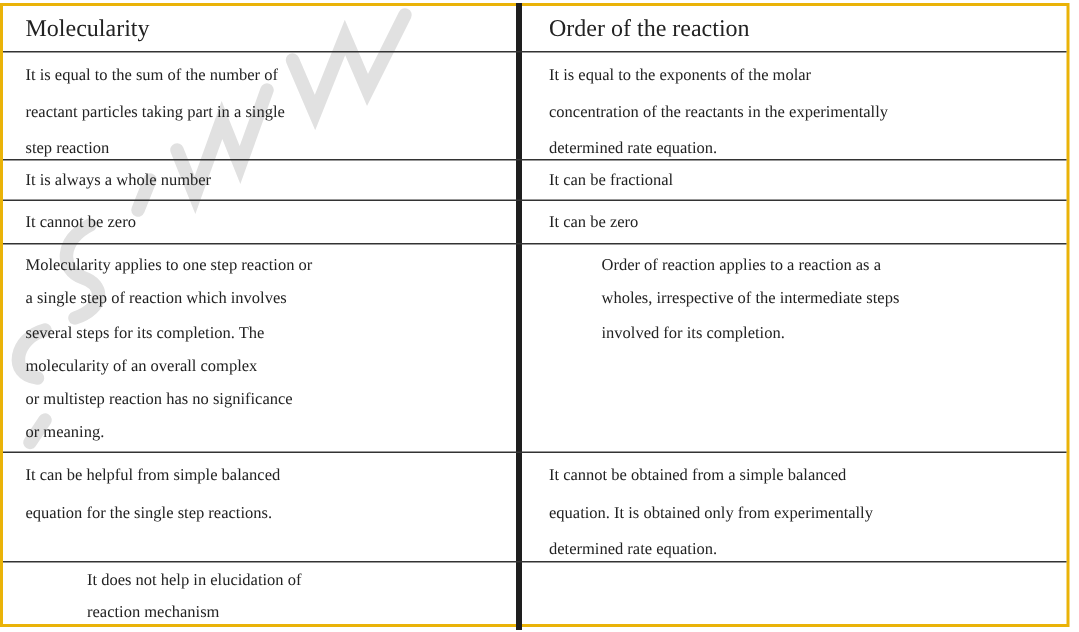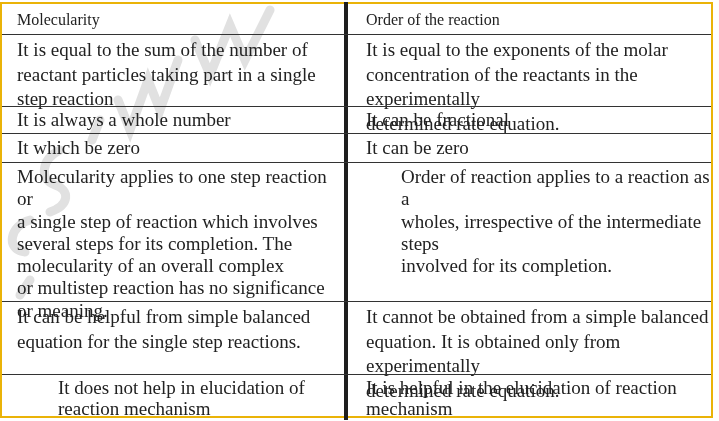--- a/index.html
+++ b/index.html
@@ -9,21 +9,21 @@
     color: #222;
   }
   .table {
     position: absolute; left: 0; top: 2px; width: 713px; height: 416px;
     border: 2px solid #eab308; box-sizing: border-box;
   }
   .row { position: absolute; left: 0; width: 100%; border-top: 1.5px solid #333; box-sizing: border-box; }
   .row.first { border-top: none; }
   .cell {
     position: absolute; top: 0; bottom: 0; box-sizing: border-box;
-    font-size: 19px; line-height: 24.5px; padding: 3px 0 0 15px;
+    font-size: 11px; line-height: 24.5px; padding: 3px 0 0 15px;
     white-space: pre-line;
   }
   .cell.left { left: 0; width: 342px; }
   .cell.right { left: 346px; right: 0; padding-left: 18px; }
   .cell.head { font-size: 16px; padding-top: 4px; }
   .divider {
     position: absolute; left: 342px; top: -2px; bottom: -4px; width: 4px; background: #1e1e1e;
   }
   .watermark {
     position: absolute; left: 0; top: 0; width: 719px; height: 421px; pointer-events: none;
@@ -59,21 +59,21 @@
 concentration of the reactants in the experimentally
 determined rate equation.</div>
   </div>
 
   <div class="row" style="top:102px;height:27px;">
     <div class="cell left" style="padding-top:1px;">It is always a whole number</div>
     <div class="cell right" style="padding-top:1px;">It can be fractional</div>
   </div>
 
   <div class="row" style="top:129px;height:29px;">
-    <div class="cell left" style="padding-top:2px;">It which be zero</div>
+    <div class="cell left" style="padding-top:2px;">It cannot be zero</div>
     <div class="cell right" style="padding-top:2px;">It can be zero</div>
   </div>
 
   <div class="row" style="top:158px;height:139px;">
     <div class="cell left" style="line-height:22.3px;">Molecularity applies to one step reaction or
 a single step of reaction which involves
 several steps for its completion. The
 molecularity of an overall complex
 or multistep reaction has no significance
 or meaning.</div>
@@ -86,16 +86,14 @@
     <div class="cell left">It can be helpful from simple balanced
 equation for the single step reactions.</div>
     <div class="cell right">It cannot be obtained from a simple balanced
 equation. It is obtained only from experimentally
 determined rate equation.</div>
   </div>
 
   <div class="row" style="top:370px;height:42px;">
     <div class="cell left" style="line-height:21px;padding-top:2px;margin-left:41px;">It does not help in elucidation of
 reaction mechanism</div>
-    <div class="cell right" style="line-height:21px;padding-top:2px;">It is helpful in the elucidation of reaction
-mechanism</div>
   </div>
 </div>
 
 </body></html>

